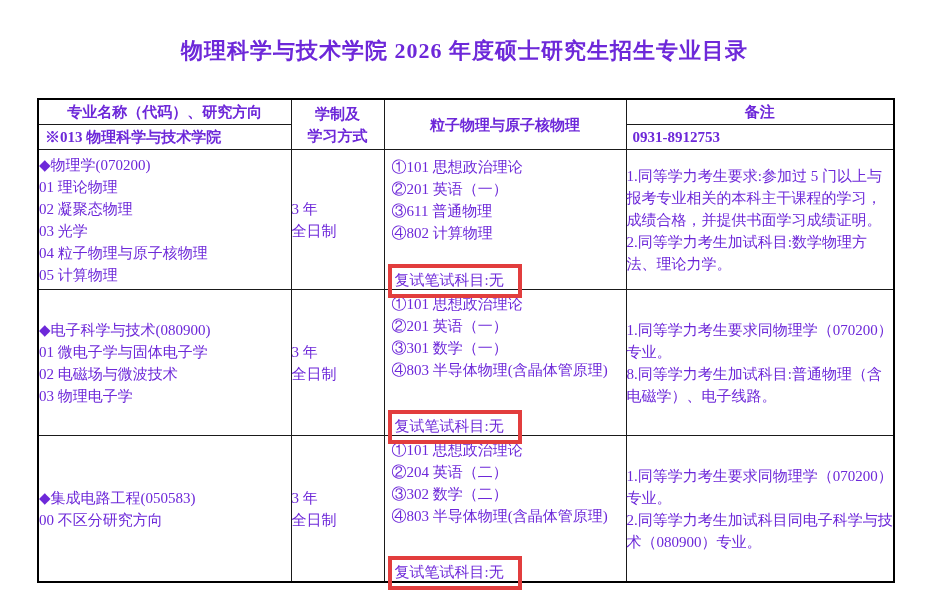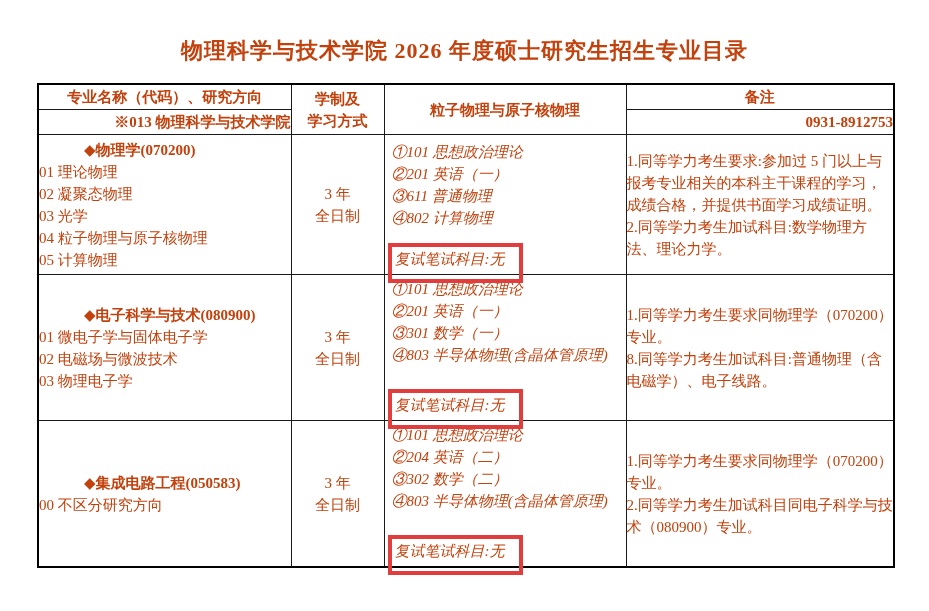--- a/index.html
+++ b/index.html
@@ -1,59 +1,59 @@
 <!DOCTYPE html>
 <html><head>
 <meta charset="utf-8">
 <style>
   html,body{margin:0;padding:0;background:#ffffff;}
   .canvas{
     position:relative;width:929px;height:611px;background:#ffffff;overflow:hidden;
-    font-family:"Liberation Serif","DejaVu Serif",serif;color:#c2410c;
+    font-family:"Liberation Serif","DejaVu Serif",serif;color:#6d28d9;
   }
   .title{
     position:absolute;top:36px;left:0;width:100%;margin:0;
     text-align:center;font-size:22px;font-weight:bold;letter-spacing:1px;
   }
   table.catalog{
-    position:absolute;left:37px;top:83px;width:856px;
+    position:absolute;left:37px;top:98px;width:856px;
     border-collapse:collapse;table-layout:fixed;
     border:2px solid #000;
   }
   table.catalog td{
     border:1px solid #1a1a1a;
     font-size:15px;line-height:22px;padding:0;overflow:visible;
   }
   col.c1{width:253px}
   col.c2{width:93px}
   col.c3{width:242px}
   col.c4{width:268px}
 
   .th{font-weight:bold;text-align:center;vertical-align:middle;}
   tr.hrow td{height:24px;}
-  .th.left{text-align:right;padding-left:6px;}
+  .th.left{text-align:left;padding-left:6px;}
 
   tr.row1 td{height:139px;}
   tr.row2 td{height:145px;}
   tr.row3 td{height:145px;}
 
   .name-cell{vertical-align:middle;padding:2px 4px 2px 8px;}
-  .program{font-weight:bold;margin-left:45px;}
-  .dur-cell{text-align:center;vertical-align:middle;}
+  .program{font-weight:normal;}
+  .dur-cell{vertical-align:middle;}
 
   .exam-cell{vertical-align:top;padding:0;}
-  .exam-wrap{position:relative;margin:0 4px 0 7px;font-style:italic;}
+  .exam-wrap{position:relative;margin:0 4px 0 7px;}
   tr.row1 .exam-wrap{height:139px;padding-top:6px;box-sizing:border-box;}
   tr.row2 .exam-wrap{height:145px;padding-top:3px;box-sizing:border-box;}
   tr.row3 .exam-wrap{height:145px;padding-top:3px;box-sizing:border-box;}
 
   .retest-box{
     position:absolute;left:-4px;bottom:-9px;
     border:4px solid #e23d3d;
-    padding:1px 14px 9px 3px;
+    padding:1px 14px 3px 3px;
     white-space:nowrap;font-size:15px;line-height:22px;
     background:transparent;z-index:5;
   }
   .notes-cell{vertical-align:middle;padding:2px 6px 2px 9px;}
   .note{margin:0;}
 </style>
 </head>
 <body>
 
 <div class="canvas">

